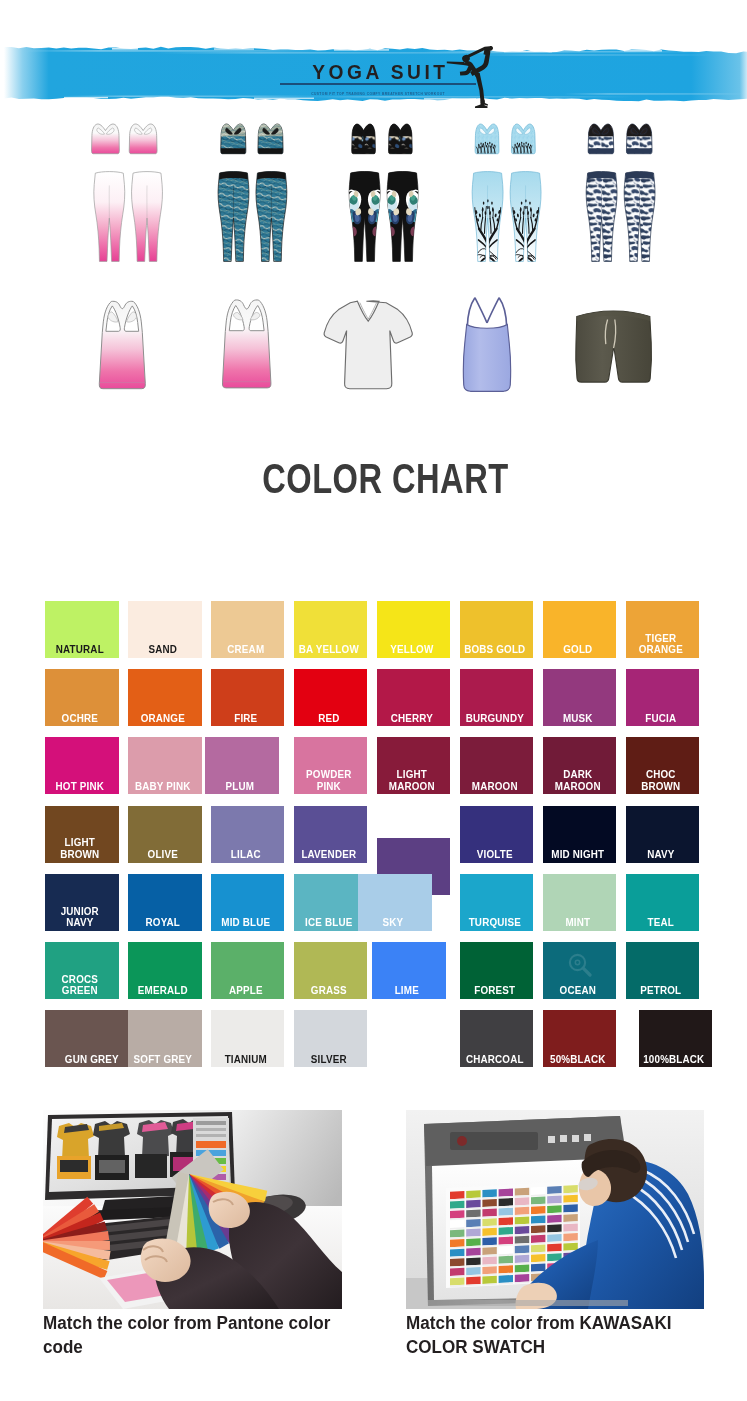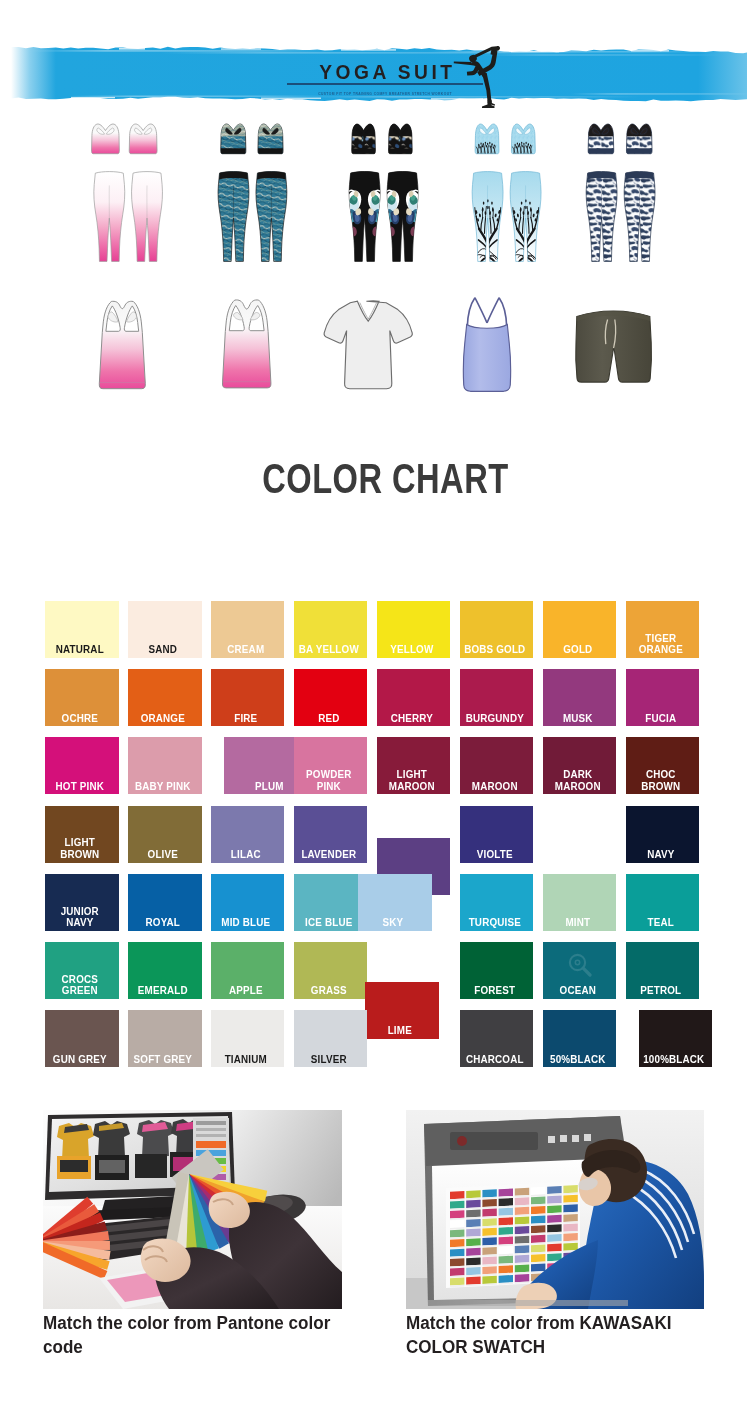--- a/index.html
+++ b/index.html
@@ -1,21 +1,21 @@
 <!DOCTYPE html>
 <html><head>
 <meta charset="utf-8">
 <title>Yoga Suit Color Chart</title>
 <style>
   html,body{margin:0;padding:0;}
   body{width:747px;height:1401px;background:#fff;font-family:"Liberation Sans",sans-serif;overflow:hidden;position:relative;}
   .page{position:relative;width:747px;height:1401px;}
 
   
-  #banner{position:absolute;left:11px;top:0;width:592px;height:120px;}
+  #banner{position:absolute;left:4px;top:0;width:592px;height:120px;}
   #banner svg{position:absolute;left:0;top:0;}
   .bn-title{position:absolute;left:265px;top:62px;width:220px;text-align:center;line-height:20px;}
   .bn-title span{display:inline-block;font-family:"Liberation Sans",sans-serif;font-weight:bold;
      font-size:20px;letter-spacing:3.6px;color:#231f20;transform:scaleX(0.96);text-indent:3.6px;}
   .bn-rule{position:absolute;left:276px;top:83px;width:196px;height:1.6px;background:#1b4f7a;}
   .bn-tag{position:absolute;left:276px;top:86.5px;width:196px;text-align:center;line-height:5px;}
   .bn-tag span{display:inline-block;font-size:3.3px;letter-spacing:.42px;color:#1d5f90;font-weight:bold;}
 
   
   #products{position:absolute;left:0;top:112px;width:747px;height:290px;}
@@ -557,21 +557,21 @@
            L75.6,14.6 C54.0,7.4 24.0,7.4 2.3,14.6 Z" fill="#565446" opacity="0.55" stroke="none"></path>
         <path d="M33.2,13.0 C31.0,20.0 30.4,29.0 31.4,37.6" fill="none" stroke="#cfc9b8" stroke-width="1.3"></path>
         <path d="M40.4,13.0 C41.6,20.0 41.6,31.0 39.2,41.6" fill="none" stroke="#cfc9b8" stroke-width="1.3"></path>
       </g>
     </g>
   </svg>
 
   <div id="chart-title"><span>COLOR CHART</span></div>
 
   <div id="swatches">
-      <div class="sw" style="left: 0px; top: 0px; background: #fef9c3;">
+      <div class="sw" style="left: 0px; top: 0px; background: #bef264;">
         <div class="lbl" style="color: rgb(26, 26, 26);">NATURAL</div>
       </div>
       <div class="sw" style="left: 82.95px; top: 0px; background: rgb(251, 236, 224);">
         <div class="lbl" style="color: rgb(26, 26, 26);">SAND</div>
       </div>
       <div class="sw" style="left: 165.9px; top: 0px; background: rgb(237, 201, 148);">
         <div class="lbl" style="color: rgb(255, 255, 255);">CREAM</div>
       </div>
       <div class="sw" style="left: 248.85px; top: 0px; background: rgb(240, 224, 56);">
         <div class="lbl" style="color: rgb(255, 255, 255);">BA YELLOW</div>
@@ -611,21 +611,21 @@
       </div>
       <div class="sw" style="left: 580.65px; top: 68.2px; background: rgb(166, 37, 118);">
         <div class="lbl" style="color: rgb(255, 255, 255);">FUCIA</div>
       </div>
       <div class="sw" style="left: 0px; top: 136.4px; background: rgb(212, 16, 122);">
         <div class="lbl" style="color: rgb(255, 255, 255);">HOT PINK</div>
       </div>
       <div class="sw" style="left: 82.95px; top: 136.4px; background: rgb(220, 156, 171);">
         <div class="lbl" style="color: rgb(255, 255, 255);">BABY PINK</div>
       </div>
-      <div class="sw" style="left: 179px; top: 136.4px; background: rgb(180, 106, 160); padding-left: 21px;">
+      <div class="sw" style="left: 160px; top: 136.4px; background: rgb(180, 106, 160);">
         <div class="lbl" style="color: rgb(255, 255, 255);">PLUM</div>
       </div>
       <div class="sw" style="left: 248.85px; top: 136.4px; background: rgb(216, 116, 159);">
         <div class="lbl" style="color: rgb(255, 255, 255);">POWDER<br>PINK</div>
       </div>
       <div class="sw" style="left: 331.8px; top: 136.4px; background: rgb(135, 27, 58);">
         <div class="lbl" style="color: rgb(255, 255, 255);">LIGHT<br>MAROON</div>
       </div>
       <div class="sw" style="left: 414.75px; top: 136.4px; background: rgb(124, 28, 59);">
         <div class="lbl" style="color: rgb(255, 255, 255);">MAROON</div>
@@ -647,20 +647,23 @@
       </div>
       <div class="sw" style="left: 248.85px; top: 204.6px; background: rgb(90, 79, 149);">
         <div class="lbl" style="color: rgb(255, 255, 255);">LAVENDER</div>
       </div>
       <div class="sw" style="left: 331.8px; top: 205px; background: rgb(92, 63, 131); margin-top: 32px;">
         <div class="lbl" style="color: rgb(255, 255, 255);">PUPPLE</div>
       </div>
       <div class="sw" style="left: 414.75px; top: 204.6px; background: rgb(53, 48, 125);">
         <div class="lbl" style="color: rgb(255, 255, 255);">VIOLTE</div>
       </div>
+      <div class="sw" style="left: 497.7px; top: 204.6px; background: rgb(3, 10, 35);">
+        <div class="lbl" style="color: rgb(255, 255, 255);">MID NIGHT</div>
+      </div>
       <div class="sw" style="left: 580.65px; top: 204.6px; background: rgb(11, 21, 47);">
         <div class="lbl" style="color: rgb(255, 255, 255);">NAVY</div>
       </div>
       <div class="sw" style="left: 0px; top: 272.8px; background: rgb(23, 43, 82);">
         <div class="lbl" style="color: rgb(255, 255, 255);">JUNIOR<br>NAVY</div>
       </div>
       <div class="sw" style="left: 82.95px; top: 272.8px; background: rgb(6, 96, 165);">
         <div class="lbl" style="color: rgb(255, 255, 255);">ROYAL</div>
       </div>
       <div class="sw" style="left: 248.85px; top: 272.8px; background: rgb(91, 181, 194);">
@@ -686,53 +689,53 @@
       </div>
       <div class="sw" style="left: 82.95px; top: 341px; background: rgb(11, 150, 89);">
         <div class="lbl" style="color: rgb(255, 255, 255);">EMERALD</div>
       </div>
       <div class="sw" style="left: 165.9px; top: 341px; background: rgb(91, 176, 105);">
         <div class="lbl" style="color: rgb(255, 255, 255);">APPLE</div>
       </div>
       <div class="sw" style="left: 248.85px; top: 341px; background: rgb(176, 184, 85);">
         <div class="lbl" style="color: rgb(255, 255, 255);">GRASS</div>
       </div>
-      <div class="sw" style="left: 320px; top: 341px; background: #b91c1c; margin-top: 40px;">
+      <div class="sw" style="left: 327px; top: 341px; background: #3b82f6;">
         <div class="lbl" style="color: rgb(255, 255, 255);">LIME</div>
       </div>
       <div class="sw" style="left: 414.75px; top: 341px; background: rgb(0, 98, 54);">
         <div class="lbl" style="color: rgb(255, 255, 255);">FOREST</div>
       </div>
       <div class="sw" style="left: 497.7px; top: 341px; background: rgb(12, 107, 123);">
         <div class="lbl" style="color: rgb(255, 255, 255);">OCEAN</div>
         <svg width="26" height="26" viewBox="0 0 26 26" style="position: absolute; left: 24px; top: 10px; opacity: 0.13;">
           <circle cx="10.5" cy="10.5" r="7.6" fill="none" stroke="#ffffff" stroke-width="2.1"></circle>
           <circle cx="10.5" cy="10.5" r="2.2" fill="none" stroke="#ffffff" stroke-width="1.5"></circle>
           <path d="M16.2,16.2 L23,23" stroke="#ffffff" stroke-width="3.2" stroke-linecap="round" fill="none"></path>
         </svg>
       </div>
       <div class="sw" style="left: 580.65px; top: 341px; background: rgb(4, 107, 104);">
         <div class="lbl" style="color: rgb(255, 255, 255);">PETROL</div>
       </div>
-      <div class="sw" style="left: 0px; top: 409.2px; background: rgb(106, 85, 80);">
+      <div class="sw" style="left: 0px; top: 409.2px; background: rgb(106, 85, 80); padding-left: 24px;">
         <div class="lbl" style="color: rgb(255, 255, 255);">GUN GREY</div>
       </div>
       <div class="sw" style="left: 82.95px; top: 409.2px; background: rgb(184, 172, 165);">
         <div class="lbl" style="color: rgb(255, 255, 255);">SOFT GREY</div>
       </div>
       <div class="sw" style="left: 165.9px; top: 409.2px; background: rgb(236, 235, 233);">
         <div class="lbl" style="color: rgb(26, 26, 26);">TIANIUM</div>
       </div>
       <div class="sw" style="left: 248.85px; top: 409.2px; background: rgb(211, 215, 220);">
         <div class="lbl" style="color: rgb(26, 26, 26);">SILVER</div>
       </div>
       <div class="sw" style="left: 414.75px; top: 409.2px; background: rgb(64, 63, 66);">
         <div class="lbl" style="color: rgb(255, 255, 255);">CHARCOAL</div>
       </div>
-      <div class="sw" style="left: 497.7px; top: 409.2px; background: #0c4a6e;">
+      <div class="sw" style="left: 497.7px; top: 409.2px; background: #7f1d1d;">
         <div class="lbl" style="color: rgb(255, 255, 255);">50%BLACK</div>
       </div>
       <div class="sw" style="left: 580.65px; top: 409.2px; background: rgb(33, 24, 24); margin-left: 13px;">
         <div class="lbl" style="color: rgb(255, 255, 255);">100%BLACK</div>
       </div>
     </div>
 
   <div id="photos">
 
     <div class="ph" style="left:43px;top:10px;">

